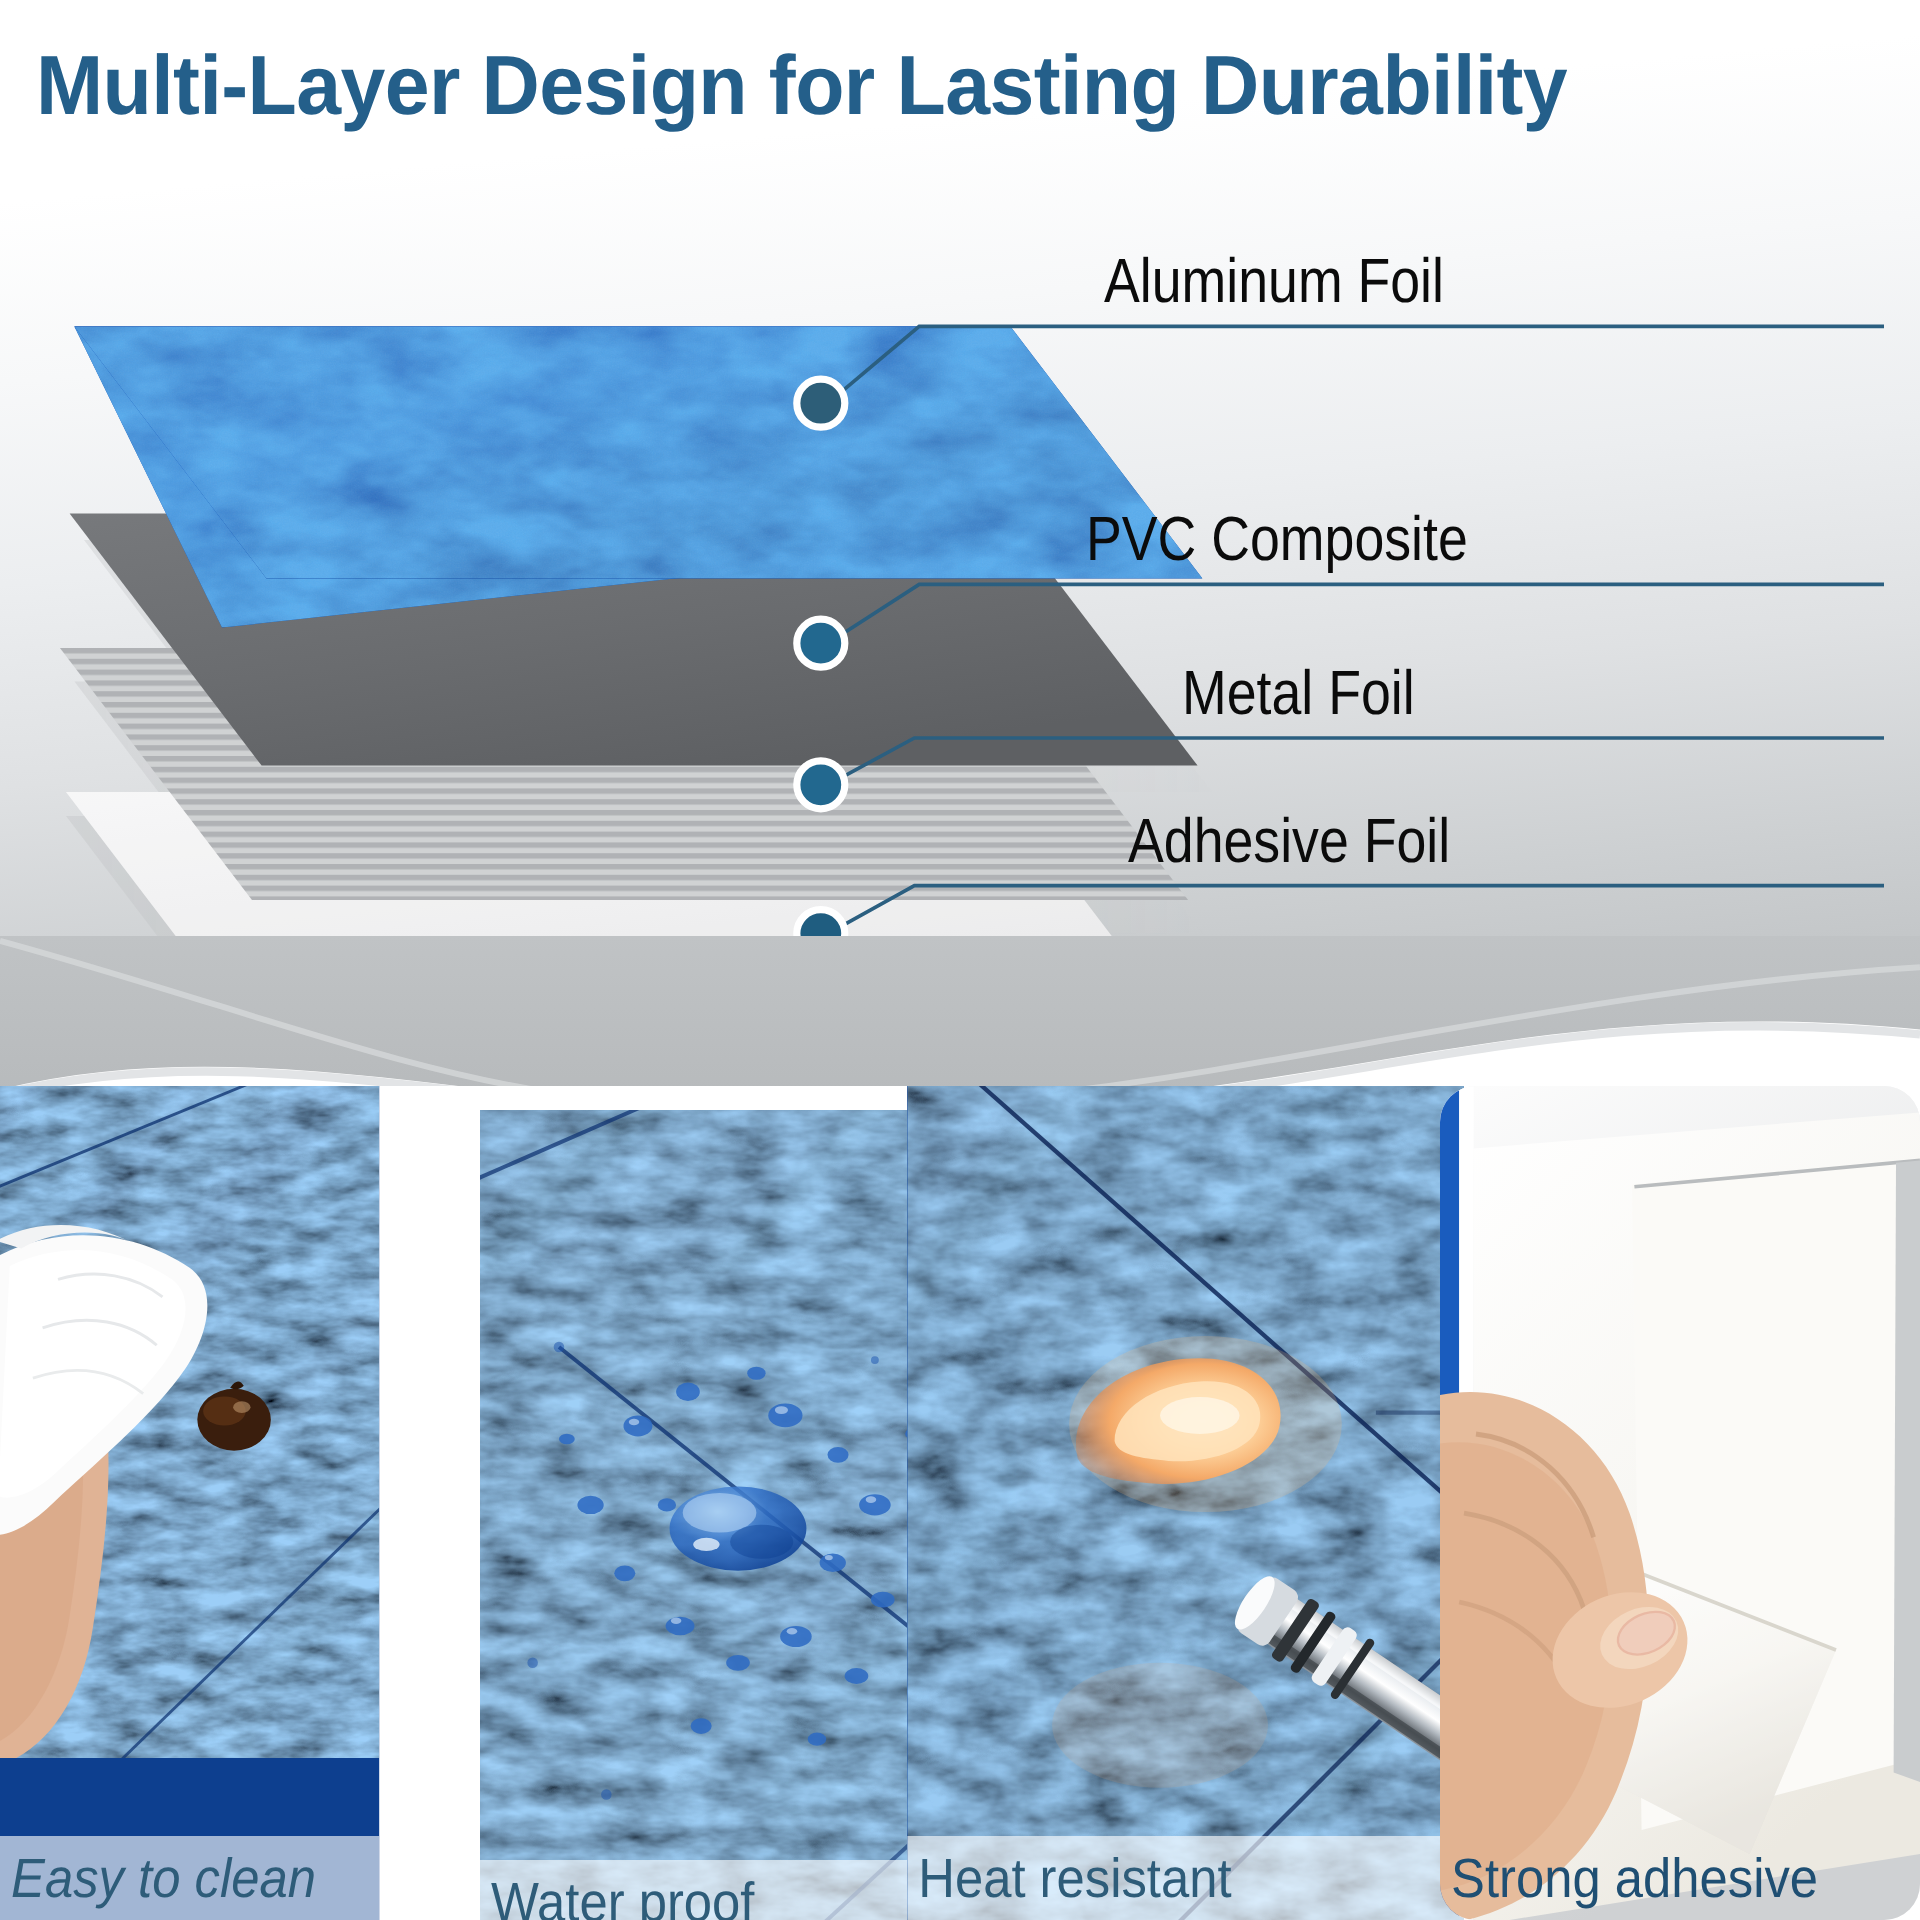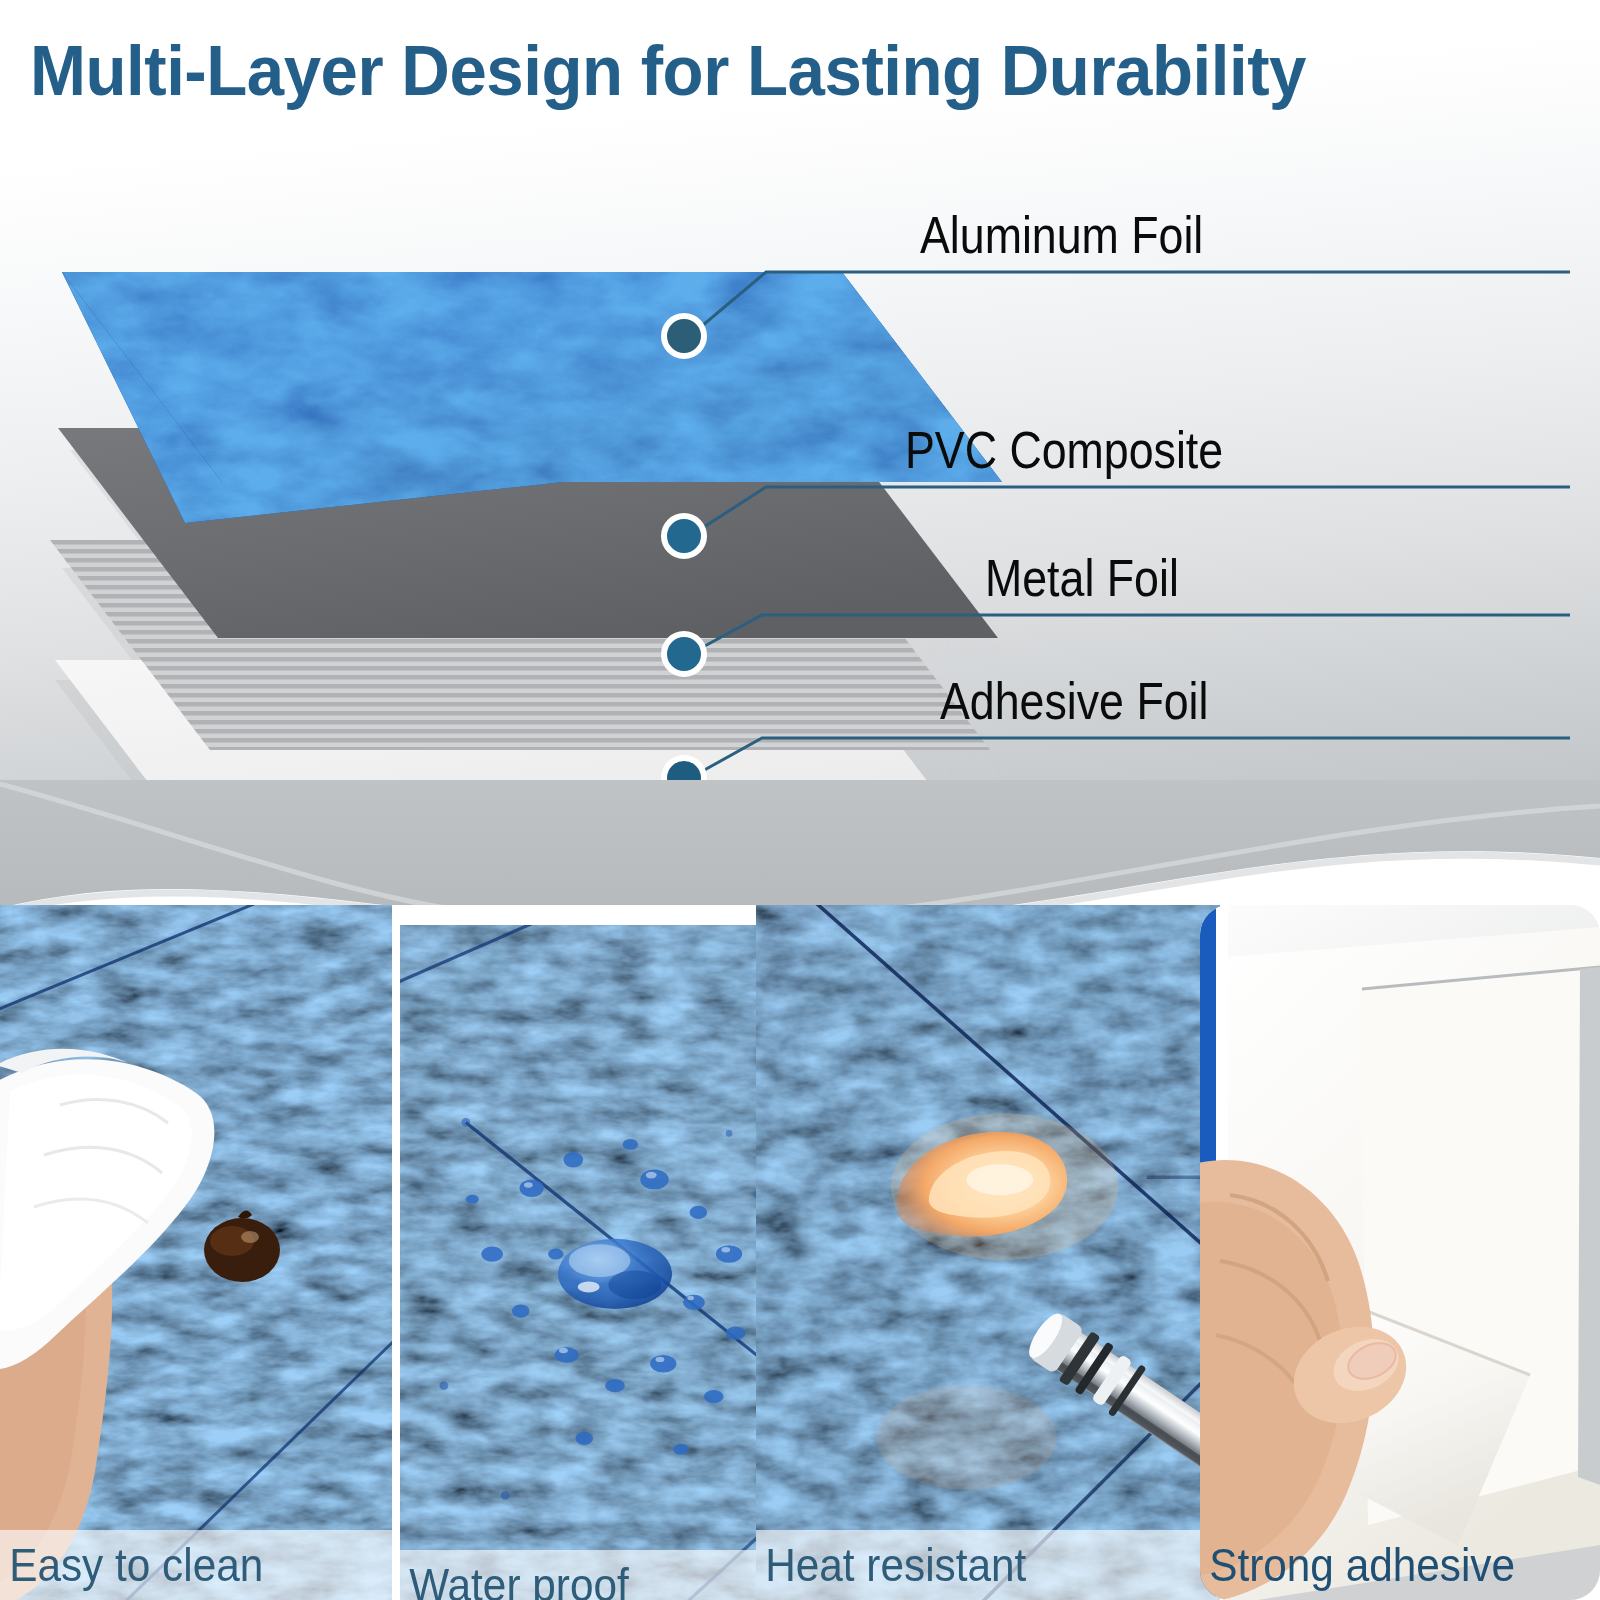--- a/index.html
+++ b/index.html
@@ -191,21 +191,21 @@
         <stop offset="100%" stop-color="#b6b9bb"></stop>
       </linearGradient>
     </defs>
     <path d="M0,0 L1600,0 L1600,78 C1380,56 1230,92 1060,118 C880,146 700,156 520,140 C340,124 170,86 0,128 Z" fill="url(#waveFill)"></path>
     <path d="M0,132 C170,90 340,128 520,144 C700,160 880,150 1060,122 C1230,96 1380,60 1600,82" fill="none" stroke="#e2e4e6" stroke-width="7"></path>
     <path d="M0,4 C190,56 330,112 470,132 C640,156 830,142 1010,112 C1200,80 1400,38 1600,26" fill="none" stroke="#d7d9db" stroke-width="5" opacity="0.75"></path>
   </svg>
 
   <div id="bottom-section">
 
-    <div class="panel" style="left:0px; width:392px;">
+    <div class="panel" style="left:0px; width:316px;font-style:italic;">
       <svg class="panel-photo" viewBox="0 0 392 695" preserveAspectRatio="none">
         <defs>
           <linearGradient id="tileBlue1" x1="0" y1="0" x2="0.7" y2="1">
             <stop offset="0%" stop-color="#1456ba"></stop>
             <stop offset="30%" stop-color="#2064c9"></stop>
             <stop offset="60%" stop-color="#1b5cc0"></stop>
             <stop offset="100%" stop-color="#2e73d0"></stop>
           </linearGradient>
           <filter id="tileTex1" x="0" y="0" width="100%" height="100%">
             <feTurbulence type="fractalNoise" baseFrequency="0.02 0.05" numOctaves="4" seed="11" result="t"></feTurbulence>

